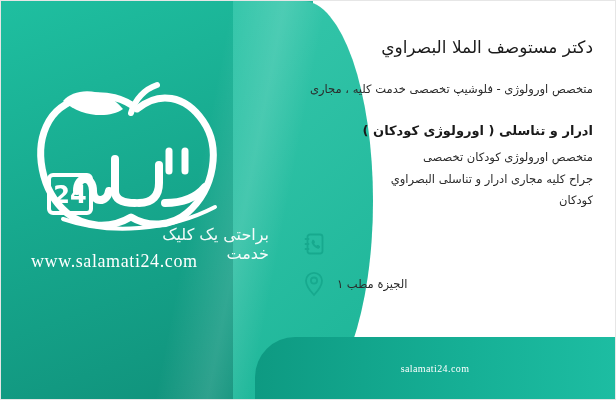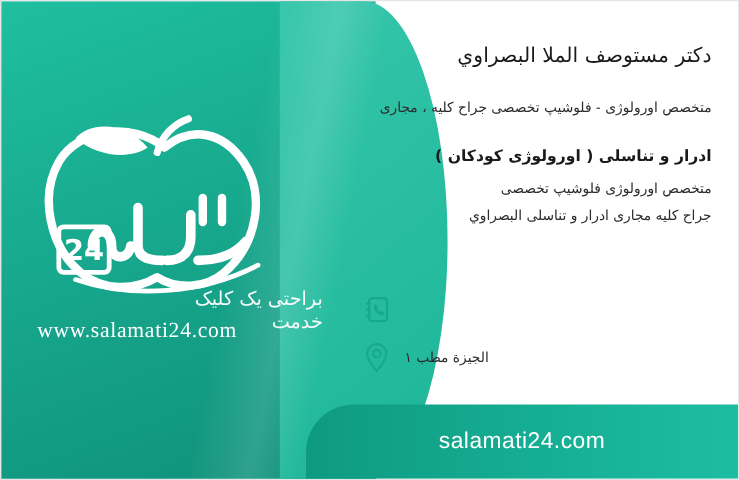--- a/index.html
+++ b/index.html
@@ -54,21 +54,21 @@
     width: 230px;
     height: 480px;
     background: linear-gradient(105deg, rgba(255,255,255,0.00) 35%, rgba(255,255,255,0.13) 50%, rgba(255,255,255,0.00) 62%);
     transform: rotate(-4deg);
     pointer-events: none;
   }
 
   
   .logo-wrap {
     position: absolute;
-    top: 92px;
+    top: 78px;
     left: 18px;
     width: 250px;
     height: 190px;
     color: #ffffff;
     direction: rtl;
   }
   .logo-svg { display:block; }
   .logo-url {
     position: absolute;
     top: 172px;
@@ -123,21 +123,21 @@
     font-weight: bold;
     line-height: 1.9;
     margin: 19px 0 4px 0;
     font-family: "DejaVu Sans", sans-serif;
   }
 
   
   .contact-block {
     position: absolute;
     right: 14px;
-    bottom: 76px;
+    bottom: 90px;
     width: 300px;
     direction: rtl;
     text-align: right;
   }
   .contact-row {
     display: flex;
     flex-direction: row-reverse;
     align-items: center;
     justify-content: flex-start;
     gap: 10px;
@@ -167,23 +167,23 @@
     width: 360px;
     height: 62px;
     background: linear-gradient(90deg, #0e9a82 0%, #16b096 60%, #1dbda2 100%);
     border-radius: 40px 0 0 0;
     display: flex;
     align-items: center;
     justify-content: center;
   }
   .footer-text {
     color: #ffffff;
-    font-size: 19px;
+    font-size: 10px;
     letter-spacing: 0.4px;
-    font-family: Liberation Sans, sans-serif;
+    font-family: Liberation Serif, serif;
     direction: ltr;
   }
 </style>
 </head>
 <body>
 
 <div id="card">
 
   <div class="teal-panel"></div>
   <div class="teal-curve"></div>
@@ -209,24 +209,25 @@
       <text x="51" y="124" text-anchor="middle" font-family="DejaVu Sans, sans-serif" font-size="24" font-weight="bold" fill="#ffffff">24</text>
 
       <path d="M44 140 C 90 156, 150 152, 196 128" fill="none" stroke="#ffffff" stroke-width="4" stroke-linecap="round"></path>
     </svg>
     <div class="logo-tag">براحتی یک کلیک خدمت</div>
     <div class="logo-url">www.salamati24.com</div>
   </div>
 
   <div class="right-area">
     <h1 class="doc-title">دكتر مستوصف الملا؜ البصراوي</h1>
-    <p class="spec-line">متخصص اورولوژی - فلوشیپ تخصصی جراح کلیه ، مجاری</p>
+    <p class="spec-line">متخصص اورولوژی - فلوشیپ تخصصی خدمت کلیه ، مجاری</p>
     <p class="spec-strong">ادرار و تناسلی ( اورولوژی کودکان )</p>
-    <p class="spec-line">متخصص اورولوژی فلوشیپ تخصصی</p>
+    <p class="spec-line">متخصص اورولوژی کودکان تخصصی</p>
     <p class="spec-line">جراح کلیه مجاری ادرار و تناسلی البصراوي</p>
+    <p class="spec-line">کودکان</p>
   </div>
 
   <div class="contact-block">
 
     <div class="contact-row">
       <span class="contact-icon">
         <svg width="22" height="24" viewBox="0 0 22 24">
           <rect x="4.5" y="2.5" width="15" height="19" rx="2.5" fill="none" stroke="#17a98e" stroke-width="1.8"></rect>
           <path d="M2.5 7 H5.5 M2.5 12 H5.5 M2.5 17 H5.5" stroke="#17a98e" stroke-width="1.8" stroke-linecap="round"></path>
           <path d="M9.2 8.2 c0.6 -0.6 1.6 -0.5 2 0.3 l0.6 1.1 c0.3 0.5 0.2 1.1 -0.2 1.5 l-0.4 0.4 c0.4 1 1.2 1.8 2.2 2.2 l0.4 -0.4 c0.4 -0.4 1 -0.5 1.5 -0.2 l1.1 0.6 c0.8 0.4 0.9 1.4 0.3 2 l-0.5 0.5 c-0.5 0.5 -1.3 0.7 -2 0.4 c-2.5 -1 -4.5 -3 -5.5 -5.5 c-0.3 -0.7 -0.1 -1.5 0.4 -2 z" fill="#17a98e"></path>

